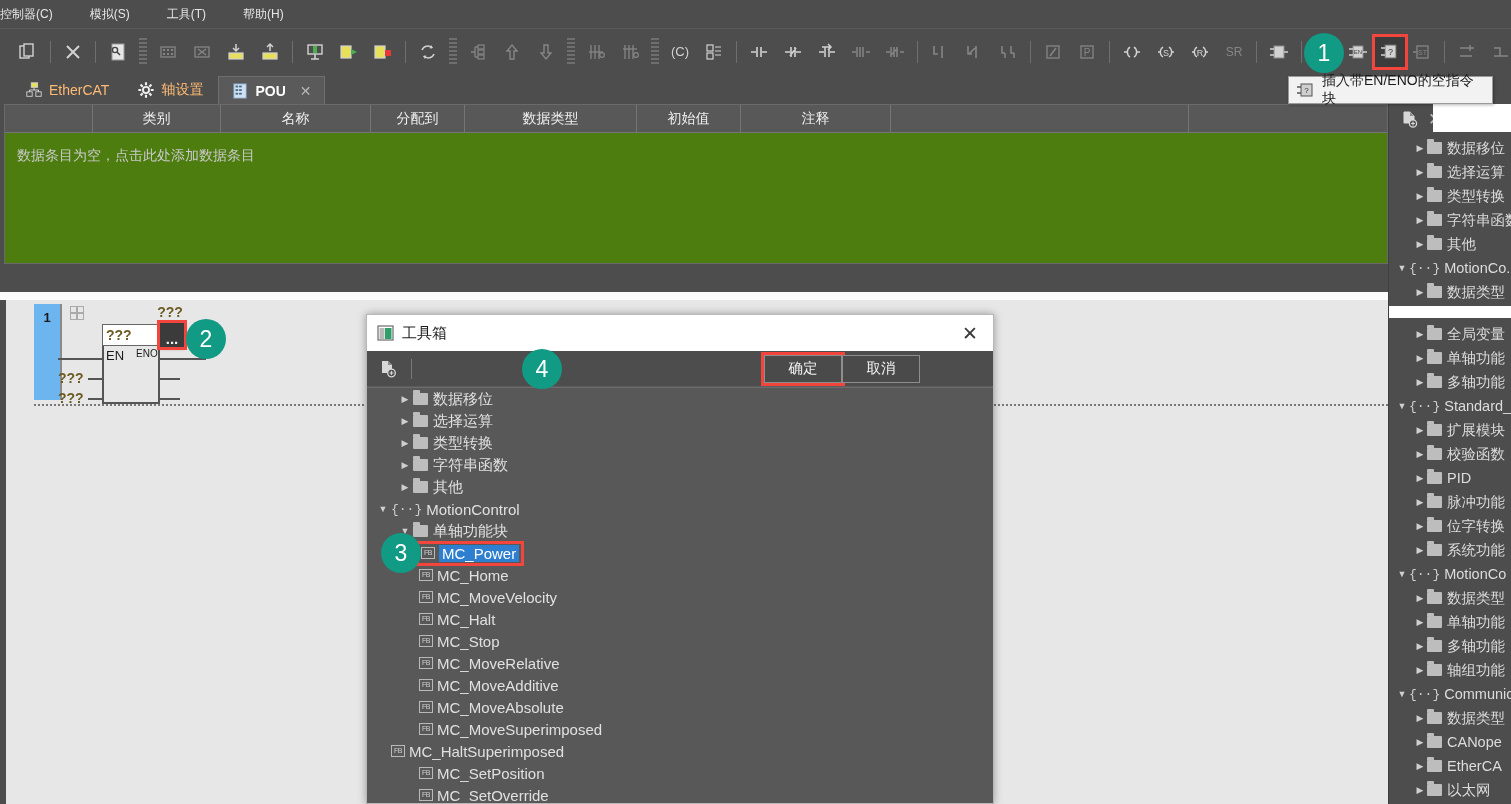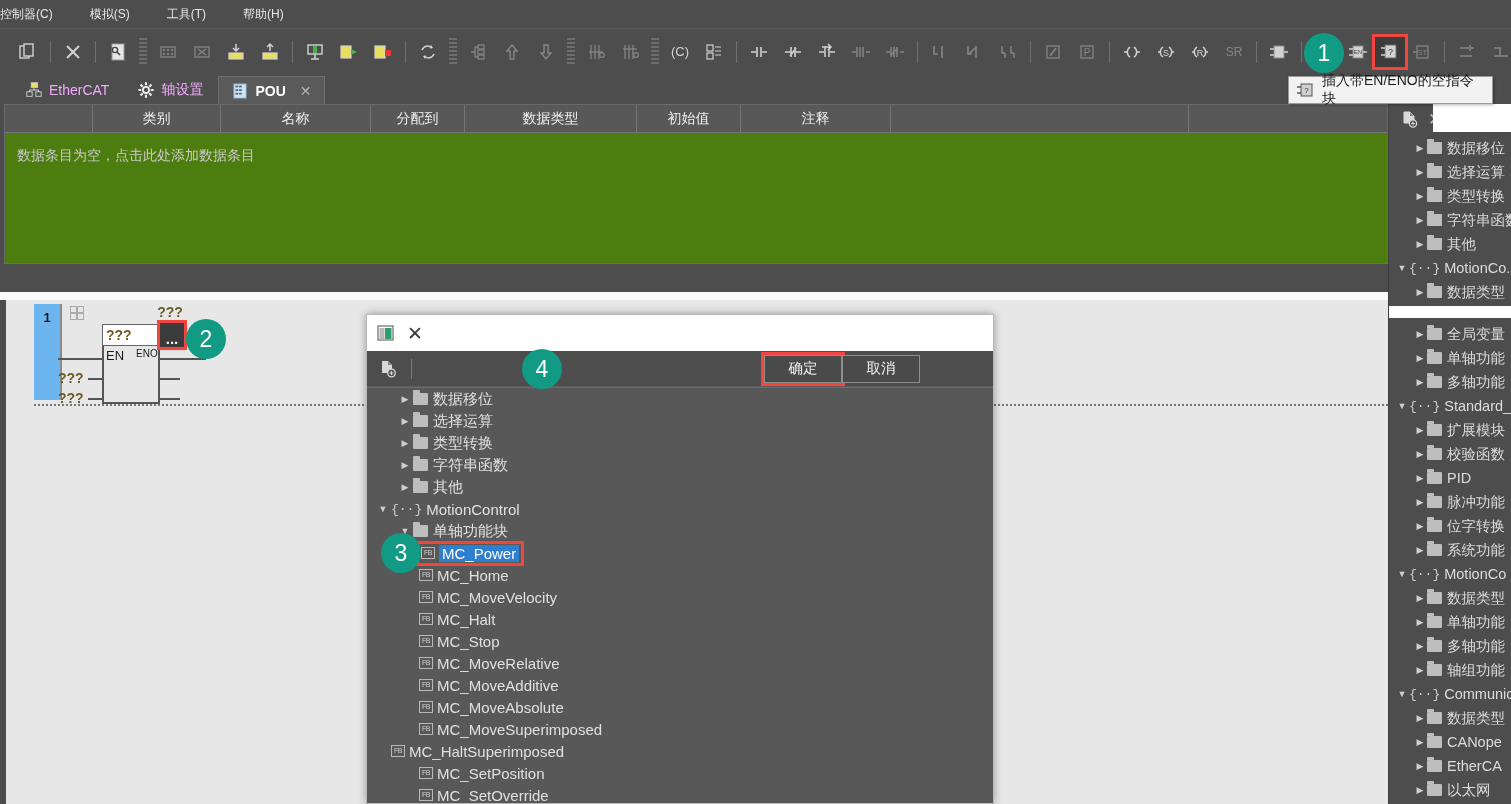--- a/index.html
+++ b/index.html
@@ -42,21 +42,21 @@
     outline: 3px solid #f1453d; background: #3c3c3c; width: 30px; height: 30px;
   }
 
   
   .tabbar {
     position: absolute; left: 0; top: 74px; width: 1511px; height: 30px;
     background: #4d4d4d; display: flex; align-items: flex-end;
   }
   .tab {
     height: 28px; display: flex; align-items: center; gap: 6px;
-    padding: 0 12px; margin-right: 2px; color: #f0abfc; font-size: 14px;
+    padding: 0 12px; margin-right: 2px; color: #fdba74; font-size: 14px;
     background: #4d4d4d; border: 1px solid transparent;
   }
   .tab.active { background: #5a5a5a; color: #ffffff; border-color: #6e6e6e; border-bottom: none; }
   .tab .closex { color: #b6b6b6; font-size: 14px; margin-left: 8px; }
 
   
   .vartable {
     position: absolute; left: 4px; top: 104px; width: 1384px; height: 160px;
     background: #4d7c0f; border: 1px solid #6a6a6a;
   }
@@ -729,20 +729,21 @@
 
   <div class="dialog">
     <div class="dlg-title">
       <span>
         <svg width="17" height="16" viewBox="0 0 17 16">
           <rect x="1" y="1" width="15" height="14" fill="#ffffff" stroke="#6b6b6b" stroke-width="1.2"></rect>
           <rect x="2.5" y="3" width="5" height="11" fill="#b9b9b9"></rect>
           <rect x="8" y="3" width="6.5" height="11" fill="#2e9e6b"></rect>
         </svg>
       </span>
+      <span class="ttl">工具箱</span>
       <span class="dlg-close">✕</span>
     </div>
     <div class="dlg-toolbar">
       <span>
         <svg width="18" height="18" viewBox="0 0 18 18">
           <path d="M3 1h6l4 4v8H3z" fill="#d8d8d8"></path>
           <path d="M9 1v4h4" fill="#8a8a8a"></path>
           <circle cx="12.5" cy="13" r="3.8" fill="#4d4d4d" stroke="#d8d8d8" stroke-width="1.3"></circle>
           <path d="M12.5 11v4M10.5 13h4" stroke="#d8d8d8" stroke-width="1.2"></path>
         </svg>

